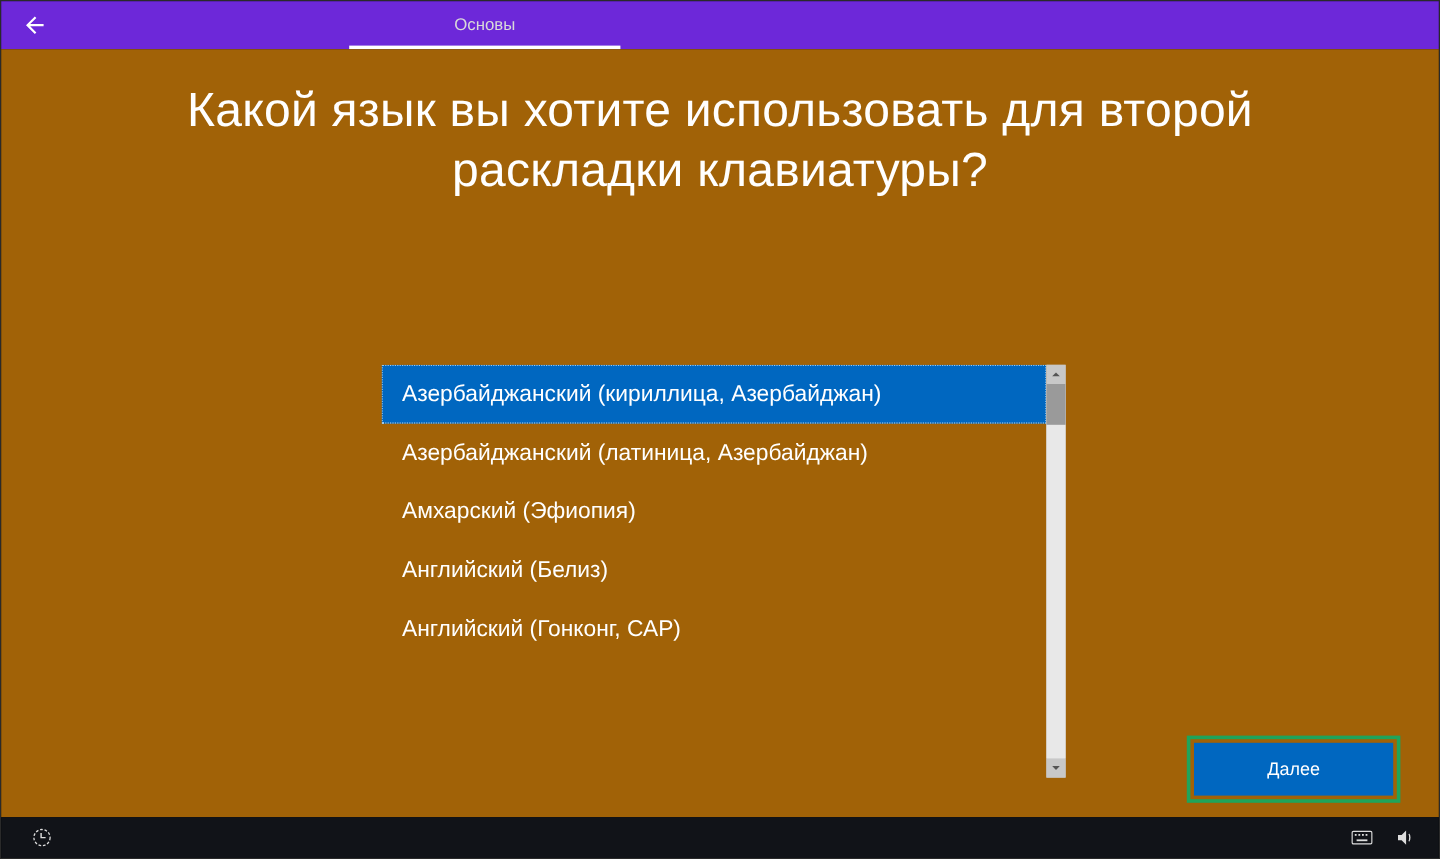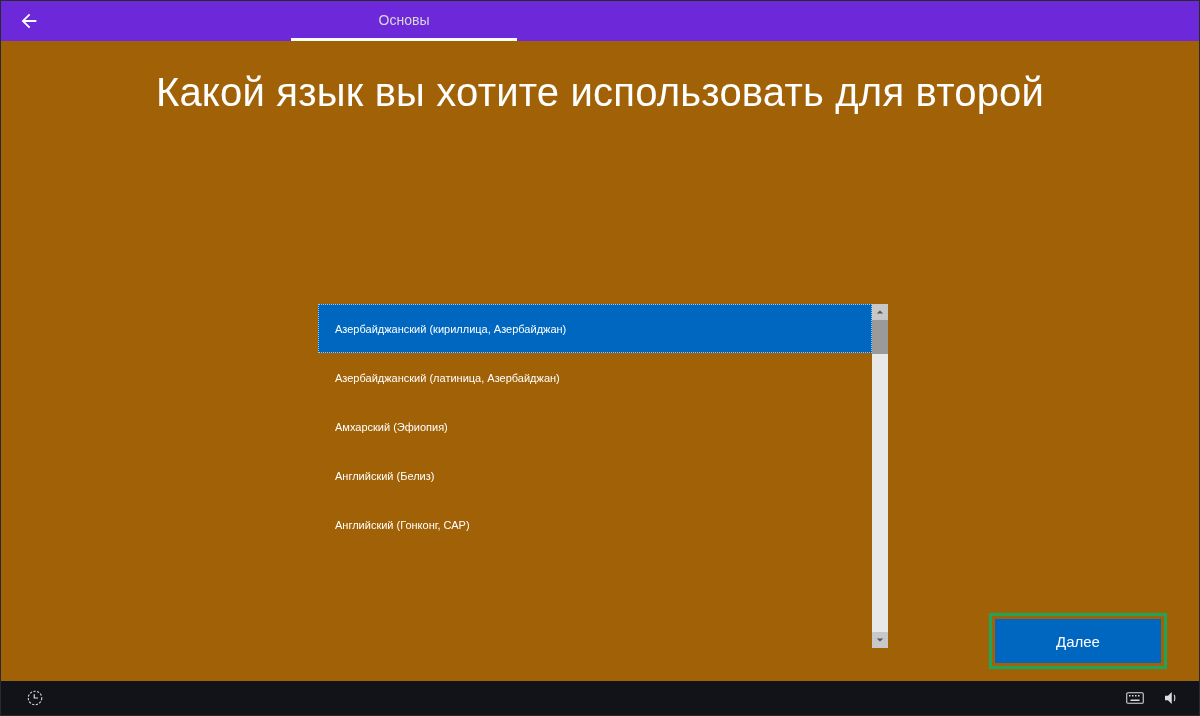--- a/index.html
+++ b/index.html
@@ -34,21 +34,21 @@
 .list-wrap {
   position: absolute; left: 317px; top: 263px; width: 570px; height: 344px;
   display: flex; background: transparent;
 }
 .list {
   flex: 1 1 auto; height: 100%; overflow: hidden;
   background: transparent; position: relative;
 }
 .list-item {
   height: 49px; display: flex; align-items: center; padding: 0 16px;
-  color: #fff; font-size: 11px; cursor: pointer; border: 1px solid transparent;
+  color: #fff; font-size: 19px; cursor: pointer; border: 1px solid transparent;
 }
 .list-item.selected {
   background: #0067c0; border: 1px dotted #9ec7e8;
 }
 .scrollbar {
   width: 16px; height: 100%; background: #c8c8c8; position: relative;
   display: flex; flex-direction: column;
 }
 .scroll-arrow {
   width: 16px; height: 16px; background: #c8c8c8; display: flex; align-items: center; justify-content: center;
@@ -91,20 +91,21 @@
       </svg>
     </div>
     <div class="tab-region">
       <span>Основы</span>
     </div>
   </div>
 
   <div class="main">
     <h1 class="heading">
       <span>Какой язык вы хотите использовать для второй</span><br>
+      <span>раскладки клавиатуры?</span>
     </h1>
 
     <div class="list-wrap">
       <div class="list" id="lang-list">
           <div class="list-item selected">
             <span>Азербайджанский (кириллица, Азербайджан)</span>
           </div>
           <div class="list-item">
             <span>Азербайджанский (латиница, Азербайджан)</span>
           </div>

